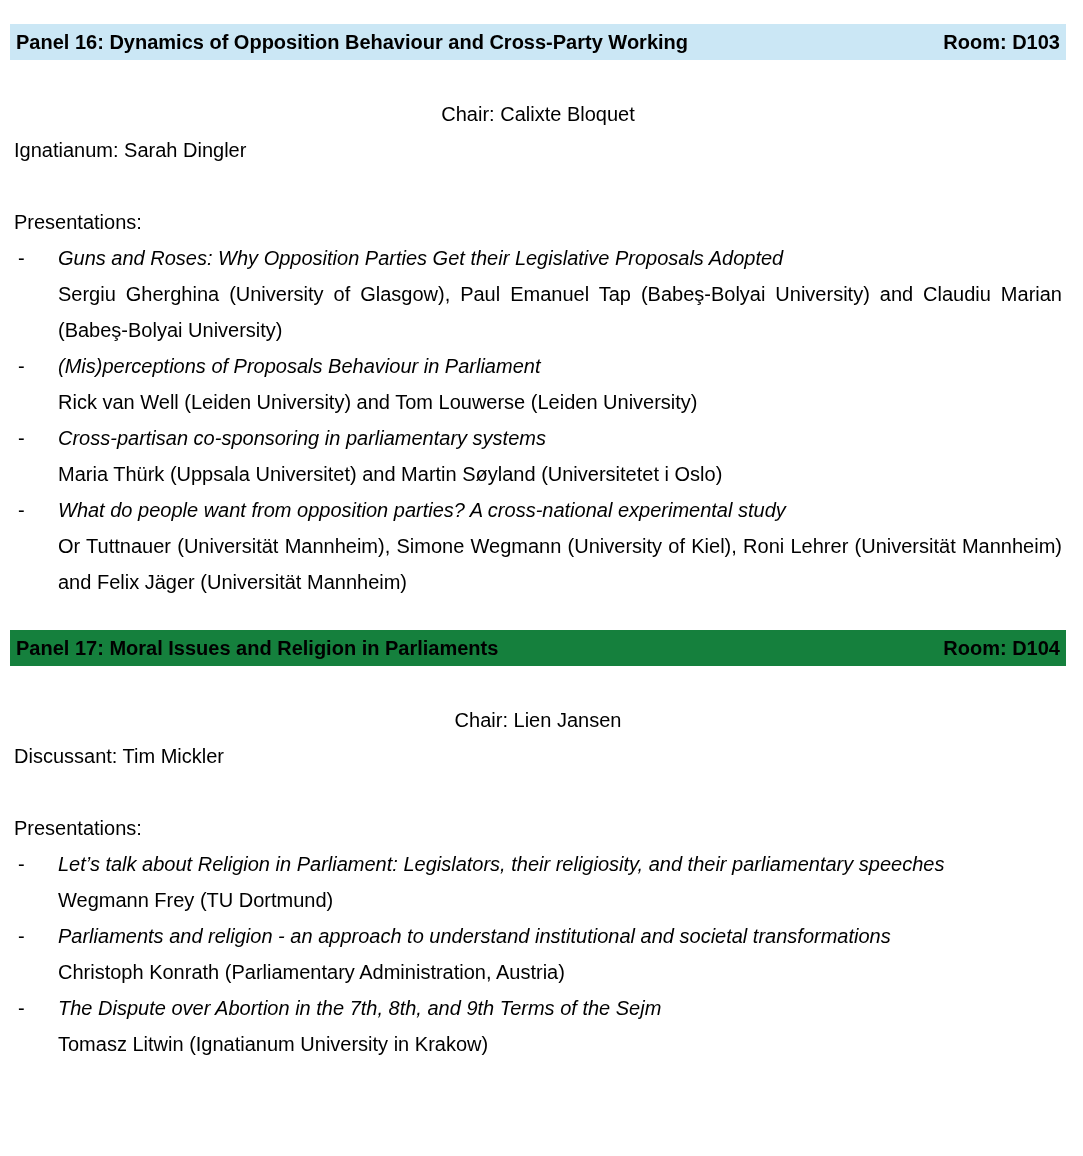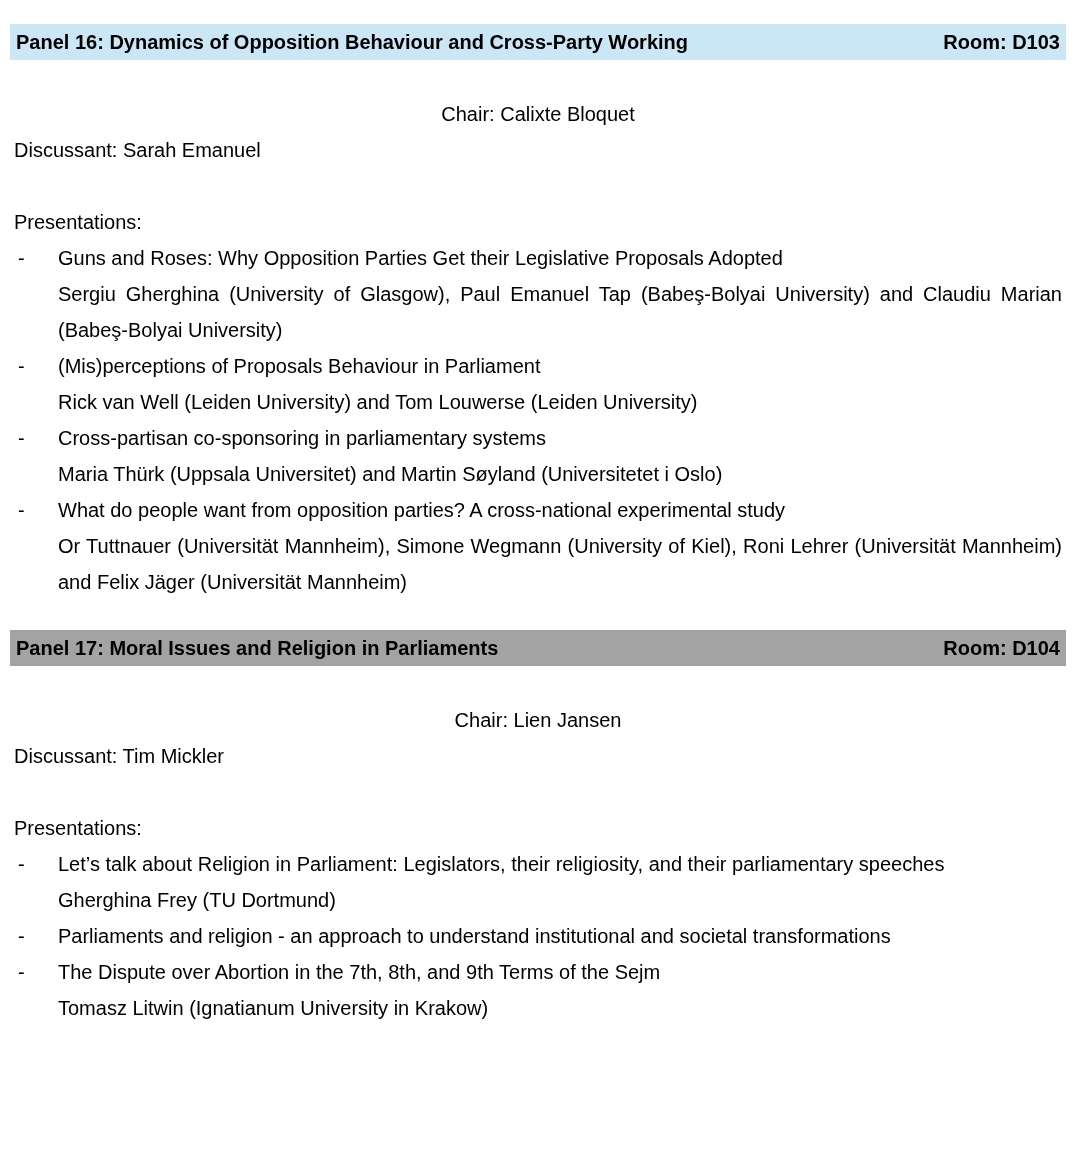--- a/index.html
+++ b/index.html
@@ -49,38 +49,39 @@
     padding-left: 4px;
     flex-shrink: 0;
     box-sizing: border-box;
   }
   .item .content {
     flex: 1;
     min-width: 0;
   }
   .presentation-title {
     text-align: justify;
+    font-style: italic;
   }
   .presentation-authors {
     text-align: justify;
   }
 </style>
 </head>
 <body>
 
 <div class="page">
 
   <section class="panel">
     <header class="panel-header" style="background-color: rgb(203, 231, 245);">
       <span class="panel-title">Panel 16: Dynamics of Opposition Behaviour and Cross-Party Working</span>
       <span class="panel-room">Room: D103</span>
     </header>
     <div class="panel-body">
       <p class="meta-chair">Chair: Calixte Bloquet</p>
-      <p class="meta-discussant">Discussant: Sarah Emanuel</p>
+      <p class="meta-discussant">Ignatianum: Sarah Dingler</p>
       <p class="presentations-label">Presentations:</p>
       <div class="items">
 
         <div class="item">
           <span class="dash">-</span>
           <div class="content">
             <div class="presentation-title">Guns and Roses: Why Opposition Parties Get their Legislative Proposals Adopted</div>
             <div class="presentation-authors">Sergiu Gherghina (University of Glasgow), Paul Emanuel Tap (Babeş-Bolyai University) and Claudiu Marian (Babeş-Bolyai University)</div>
           </div>
         </div>
@@ -107,42 +108,43 @@
             <div class="presentation-title">What do people want from opposition parties? A cross-national experimental study</div>
             <div class="presentation-authors">Or Tuttnauer (Universität Mannheim), Simone Wegmann (University of Kiel), Roni Lehrer (Universität Mannheim) and Felix Jäger (Universität Mannheim)</div>
           </div>
         </div>
 
       </div>
     </div>
   </section>
 
   <section class="panel">
-    <header class="panel-header" style="background-color: #a3a3a3; text-align: right;">
+    <header class="panel-header" style="background-color: #15803d; text-align: right;">
       <span class="panel-title">Panel 17: Moral Issues and Religion in Parliaments</span>
       <span class="panel-room">Room: D104</span>
     </header>
     <div class="panel-body">
       <p class="meta-chair">Chair: Lien Jansen</p>
       <p class="meta-discussant">Discussant: Tim Mickler</p>
       <p class="presentations-label">Presentations:</p>
       <div class="items">
 
         <div class="item">
           <span class="dash">-</span>
           <div class="content">
             <div class="presentation-title">Let’s talk about Religion in Parliament: Legislators, their religiosity, and their parliamentary speeches</div>
-            <div class="presentation-authors">Gherghina Frey (TU Dortmund)</div>
+            <div class="presentation-authors">Wegmann Frey (TU Dortmund)</div>
           </div>
         </div>
 
         <div class="item">
           <span class="dash">-</span>
           <div class="content">
             <div class="presentation-title">Parliaments and religion - an approach to understand institutional and societal transformations</div>
+            <div class="presentation-authors">Christoph Konrath (Parliamentary Administration, Austria)</div>
           </div>
         </div>
 
         <div class="item">
           <span class="dash">-</span>
           <div class="content">
             <div class="presentation-title">The Dispute over Abortion in the 7th, 8th, and 9th Terms of the Sejm</div>
             <div class="presentation-authors">Tomasz Litwin (Ignatianum University in Krakow)</div>
           </div>
         </div>

